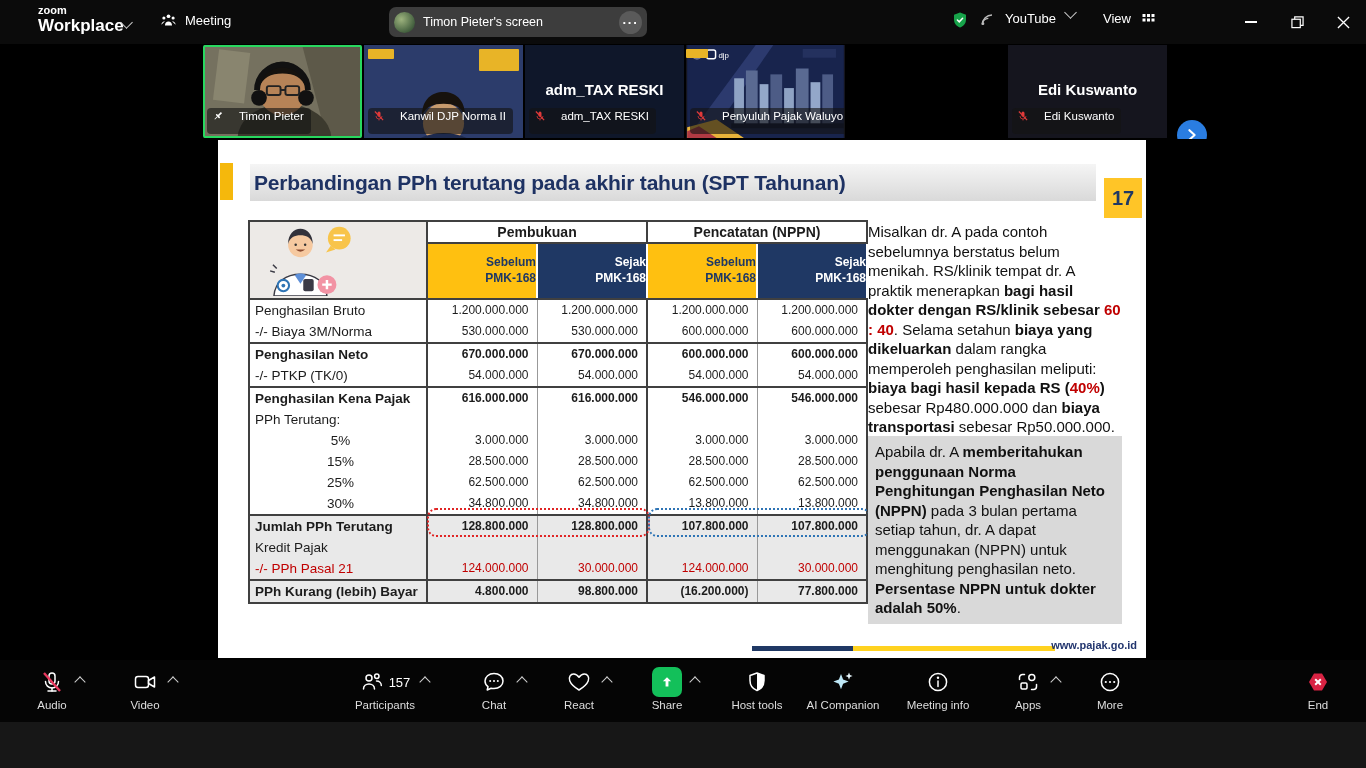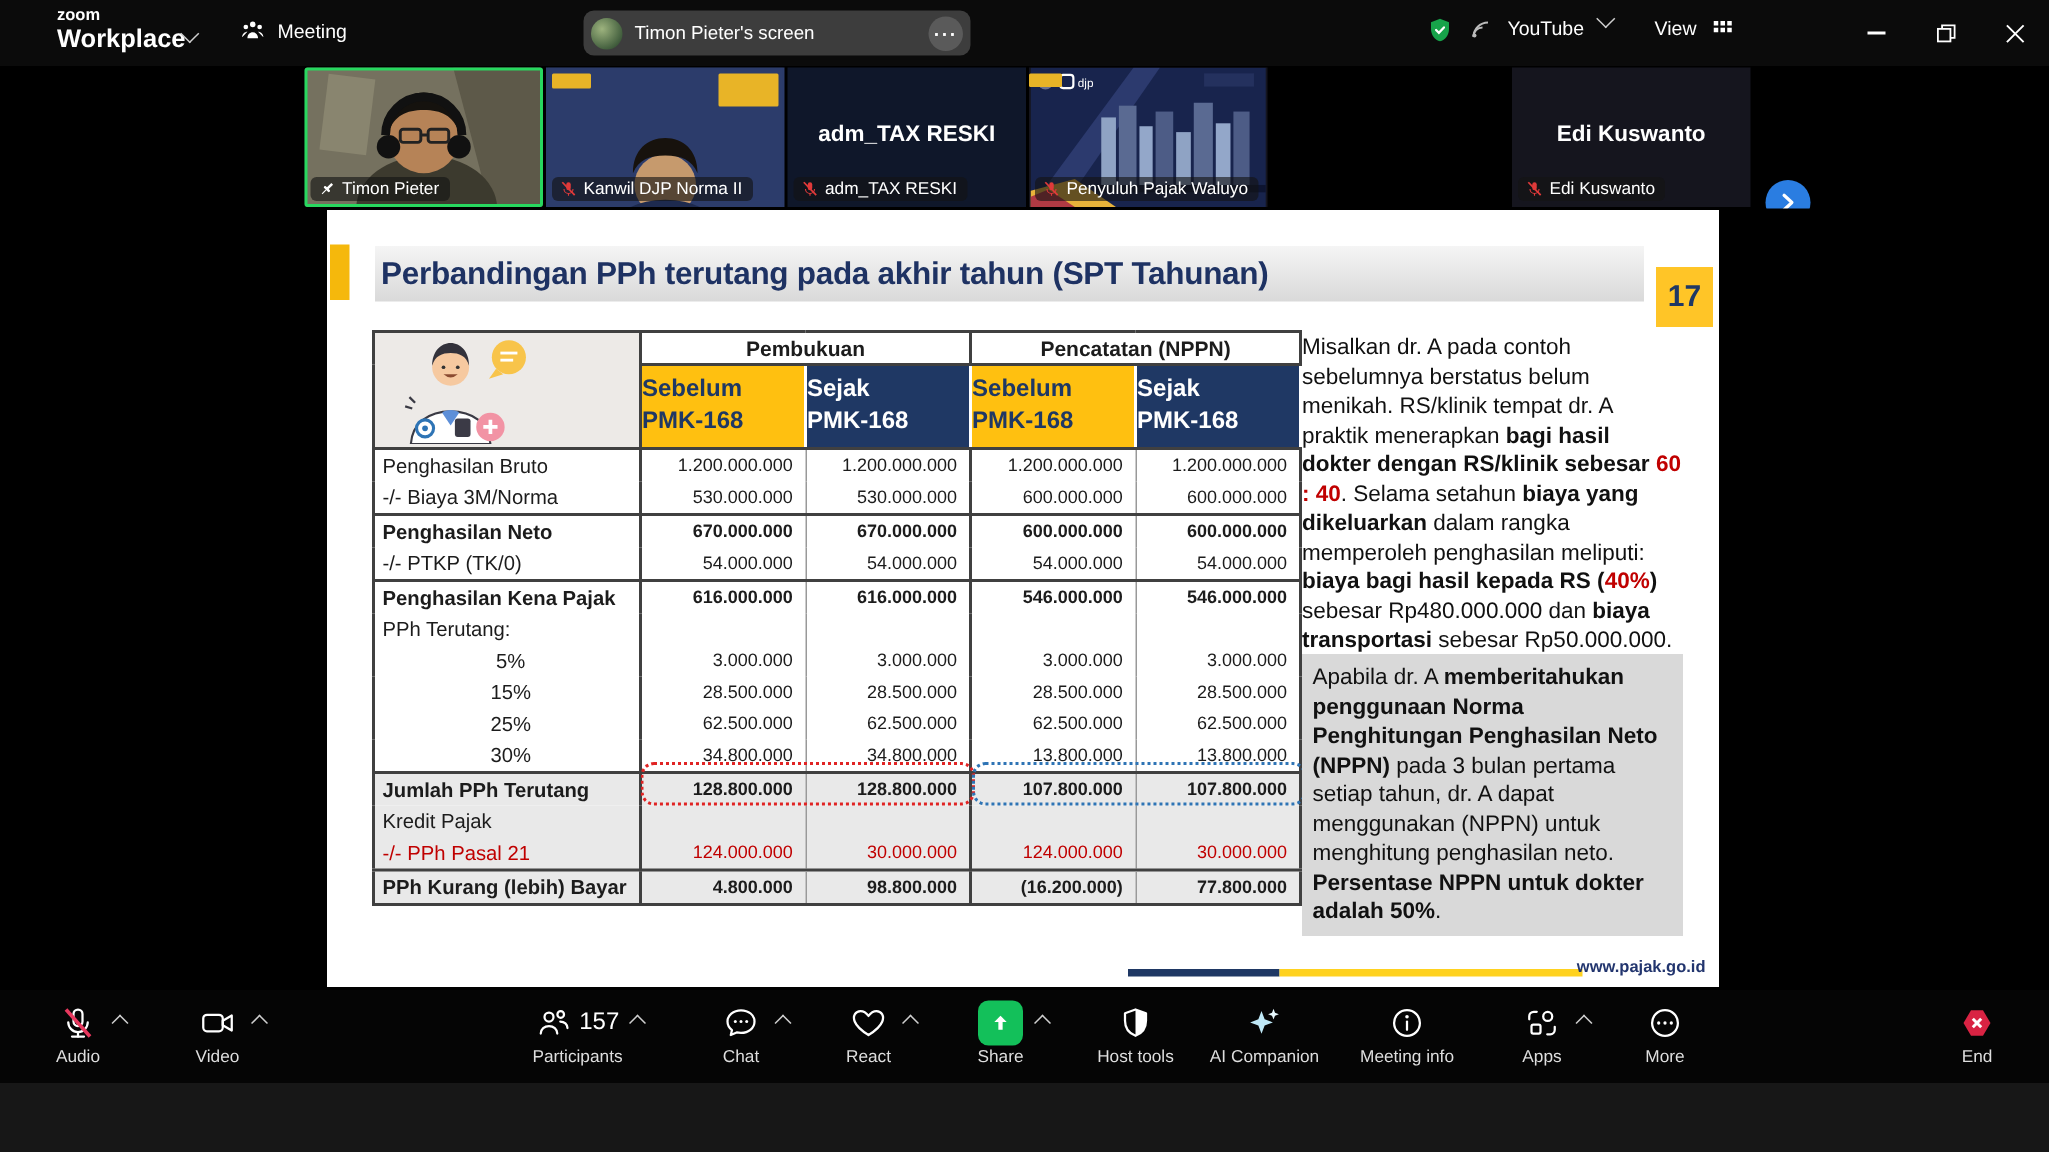--- a/index.html
+++ b/index.html
@@ -19,39 +19,39 @@
   .avatar{width:21px;height:21px;border-radius:50%;background:radial-gradient(circle at 35% 35%,#9db37e,#44603f 70%,#243827)}
   .sharepill .ptxt{font-size:12.5px;color:#fff;flex:1}
   .elbtn{width:23px;height:23px;border-radius:50%;background:#5a5a5a;color:#fff;font-size:13px;font-weight:bold;display:flex;align-items:center;justify-content:center;letter-spacing:1px}
   .tr-group{position:absolute;right:210px;top:11px;display:flex;align-items:flex-start;gap:10px;font-size:13px}
   .winctl{position:absolute;top:0;height:44px;display:flex;align-items:center;justify-content:center;width:46px}
 
   
   .strip{position:absolute;left:0;top:44px;width:1366px;height:95px;background:#000}
   .tile{position:absolute;top:1px;width:159px;height:93px;overflow:hidden;background:#15151e}
   .tile.active{outline:2px solid #28d85f;outline-offset:-2px;border-radius:2px}
-  .pillname{position:absolute;left:4px;bottom:4px;display:flex;align-items:center;gap:4px;background:rgba(20,20,20,.62);border-radius:4px;padding:2px 7px 2px 5px;color:#fff;font-size:11.5px;white-space:nowrap}
+  .pillname{position:absolute;left:4px;bottom:4px;display:flex;align-items:center;gap:15px;background:rgba(20,20,20,.62);border-radius:4px;padding:2px 7px 12px 5px;color:#fff;font-size:11.5px;white-space:nowrap}
   .cname{position:absolute;left:0;right:0;top:36px;text-align:center;color:#fff;font-size:15px;font-weight:bold}
   .badge{position:absolute;background:#e8b427;border-radius:1px}
   .nextbtn{position:absolute;left:1177px;top:76px;width:30px;height:30px;border-radius:50%;background:#2a7de1;display:flex;align-items:center;justify-content:center}
 
   
   .stage{position:absolute;left:0;top:139px;width:1366px;height:521px;background:#000}
   .slide{position:absolute;left:218px;top:1px;width:928px;height:518px;background:#fff}
   .acc{position:absolute;left:2px;top:23px;width:13px;height:37px;background:#F5B80C}
   .stitle{position:absolute;left:32px;top:24px;width:842px;height:37px;background:linear-gradient(#f5f5f5,#d9d9d9);color:#1e3263;font-size:21px;font-weight:bold;line-height:37px;padding-left:4px;letter-spacing:-.2px}
   .pageno{position:absolute;right:4px;top:38px;width:38px;height:40px;background:#FFC527;color:#1F3864;font-size:20px;font-weight:bold;display:flex;align-items:center;justify-content:center}
 
   
   #taxtbl{position:absolute;left:30px;top:80px;border-collapse:collapse;table-layout:fixed;width:618px;color:#1c1c1c}
   #taxtbl .c0{width:178px}#taxtbl .c1{width:110px}
   #taxtbl td,#taxtbl th{border-left:1px solid #999;border-right:1px solid #999;padding:0}
   #taxtbl{border:2px solid #404040}
   #taxtbl .gh{background:#fff;font-size:14px;font-weight:bold;height:20px;border:2px solid #404040;text-align:center}
-  #taxtbl .ch{height:54px;font-size:16px;font-weight:bold;text-align:left;white-space:pre-line;line-height:1.3;border:2px solid #fff;border-bottom:2px solid #404040;vertical-align:middle}
+  #taxtbl .ch{height:54px;font-size:12px;font-weight:bold;text-align:right;white-space:pre-line;line-height:1.3;border:2px solid #fff;border-bottom:2px solid #404040;vertical-align:middle}
   #taxtbl .yel{background:#FFC010;color:#1F3864}
   #taxtbl .navy{background:#1F3864;color:#fff}
   #taxtbl .doc{border:2px solid #404040;background:#edeae7;text-align:center;vertical-align:middle}
   #taxtbl .lbl{font-size:13.5px;height:21px;line-height:21px;padding-left:5px;border-right:2px solid #404040;text-align:left}
   #taxtbl .num{font-size:12px;height:21px;line-height:21px;text-align:right;padding-right:8px}
   #taxtbl .gdiv{border-right:2px solid #404040}
   #taxtbl tr.sep td{border-bottom:2px solid #404040}
   #taxtbl tr.b td{font-weight:bold}
   #taxtbl tr.red td{color:#C00000}
   #taxtbl tr.gray td{background:#e9e9e9}
@@ -67,21 +67,21 @@
   #note2{top:296px;background:#d9d9d9;padding:6px 7px;width:240px}
   .fbar{position:absolute;top:506px;height:5px}
   .furl{position:absolute;right:9px;top:499px;font-size:11px;font-weight:bold;color:#22356e}
 
   
   .toolbar{position:absolute;left:0;top:660px;width:1366px;height:62px;background:#050505}
   .tbtn{position:absolute;top:8px;width:92px;text-align:center;color:#e6e6e6}
   .ticon{height:28px;display:flex;align-items:center;justify-content:center;gap:5px}
   .tlabel{font-size:11.5px;margin-top:3px;color:#dedede}
   .chev{position:absolute;top:10px;left:calc(50% + 24px);width:7px;height:7px;border-left:1.6px solid #cfcfcf;border-top:1.6px solid #cfcfcf;transform:rotate(45deg)}
-  .pcount{font-size:16px;color:#fff}
+  .pcount{font-size:13px;color:#fff}
   .sharebox{width:30px;height:30px;border-radius:7px;background:#13c05a;display:flex;align-items:center;justify-content:center}
 
   
   .taskbar{position:absolute;left:0;top:722px;width:1366px;height:46px;background:#171717}
 </style>
 </head>
 <body>
 
 <div id="root">
 

